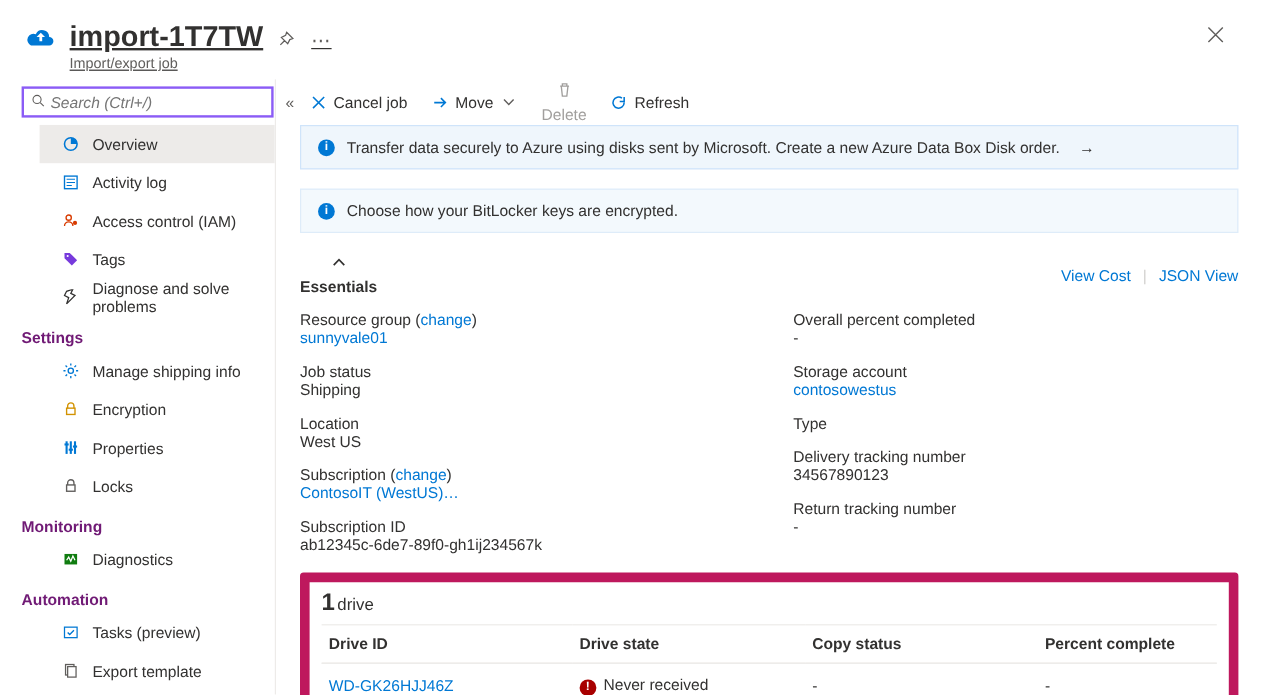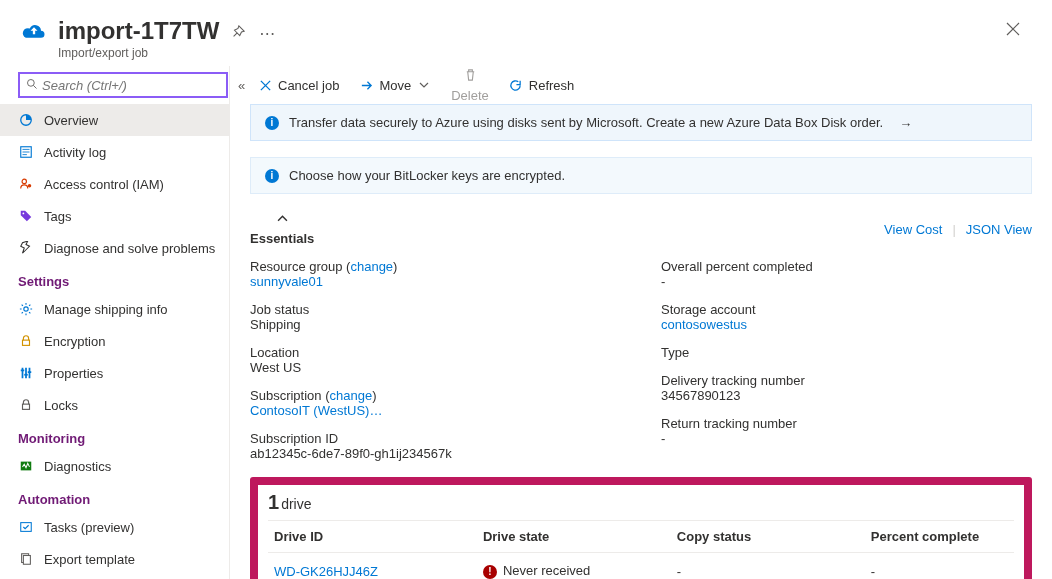--- a/index.html
+++ b/index.html
@@ -1,19 +1,19 @@
 <!DOCTYPE html>
 <html><head>
 <meta charset="utf-8">
 <style>
 * { margin: 0; padding: 0; box-sizing: border-box; }
 body { font-family: "Segoe UI", Arial, sans-serif; font-size: 13px; color: #323130; background: #fff; width: 1052px; height: 579px; overflow: hidden; position: relative; }
 
 .page { display: flex; flex-direction: column; height: 100%; }
-.header { padding: 18px 20px 6px 20px; display: flex; align-items: flex-start; }
+.header { padding: 18px 20px 6px 20px; display: flex; align-items: flex-start; text-decoration: underline; }
 .header-icon { width: 28px; height: 28px; margin-right: 10px; flex-shrink: 0; }
 .header-title { font-size: 24px; font-weight: 600; line-height: 1.1; }
 .header-sub { font-size: 12px; color: #605e5c; margin-top: 2px; }
 .header-actions { margin-left: 12px; margin-top: 6px; display: flex; align-items: center; gap: 14px; }
 .pin-icon, .more-icon, .close-icon { color: #605e5c; cursor: pointer; }
 .close-icon { margin-left: auto; font-size: 15px; color: #605e5c; padding: 6px; }
 .header-bar { display: flex; align-items: flex-start; width: 100%; }
 .header-right { margin-left: auto; padding-top: 4px; padding-right: 6px; }
 
 .body { display: flex; flex: 1; overflow: hidden; }
@@ -23,21 +23,21 @@
 .search-box { display: flex; align-items: center; border: 2px solid #8b5cf6; padding: 3px 6px; flex: 1; height: 26px; }
 .search-box input { border: none; outline: none; font-size: 13px; flex: 1; color: #605e5c; font-style: italic; }
 .search-ic { color:#605e5c; font-size:12px; margin-right:4px; }
 .collapse-ic { color:#605e5c; margin-left:10px; font-size:13px;}
 
 .nav { overflow-y: auto; flex:1; position: relative; }
 .nav::-webkit-scrollbar { width: 12px; }
 .nav::-webkit-scrollbar-thumb { background: #c8c6c4; }
 .nav::-webkit-scrollbar-track { background: #f3f2f1; }
 
-.nav-item { display: flex; align-items: center; padding: 6px 8px 6px 18px; cursor: pointer; height: 32px; font-size: 13px; }
+.nav-item { display: flex; align-items: center; padding: 6px 8px 6px 18px; cursor: pointer; height: 32px; font-size: 13px; margin-left: 33px; }
 .nav-item.selected { background: #edebe9; }
 .nav-item .nav-ic { width: 16px; height: 16px; margin-right: 10px; display:flex; align-items:center; justify-content:center; flex-shrink:0; }
 .nav-heading { font-weight: 600; font-size: 13px; padding: 10px 8px 4px 18px; color: #701a75; }
 
 .main { flex: 1; display: flex; flex-direction: column; overflow: hidden; padding: 0 0 0 0; }
 .toolbar { display: flex; align-items: center; gap: 4px; padding: 6px 20px 6px 20px; height: 38px; }
 .tb-btn { display: flex; align-items: center; gap: 6px; padding: 4px 8px; font-size: 13px; color: #323130; cursor: pointer; }
 .tb-btn.disabled { color: #a19f9d; cursor: default; flex-direction: column; }
 .tb-ic { width: 14px; height: 14px; display:inline-flex; align-items:center; justify-content:center; }
 

